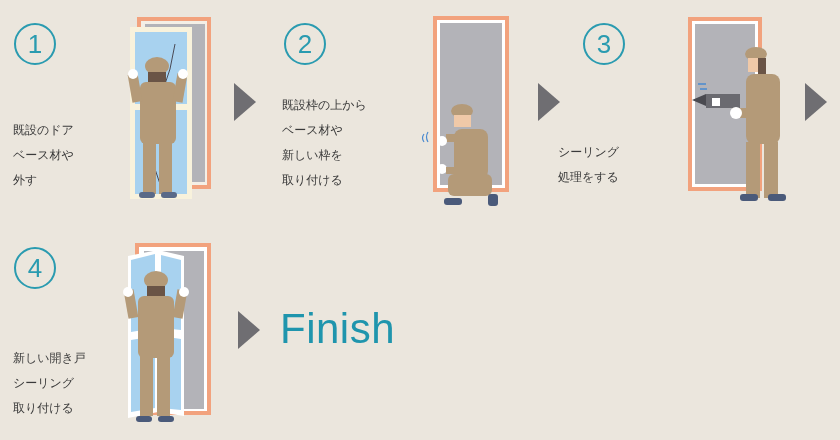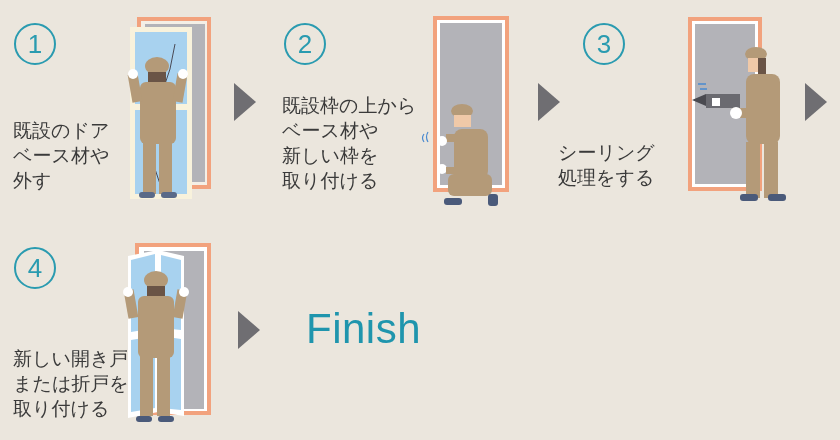--- a/index.html
+++ b/index.html
@@ -11,21 +11,21 @@
     color:#3a3a3a;
   }
   .step-num {
     position:absolute; width:38px; height:38px;
     border:2px solid #2a9bb0; border-radius:50%;
     color:#2a9bb0; font-size:26px; line-height:38px; text-align:center;
     font-family:"Liberation Sans", sans-serif;
     box-sizing:content-box;
   }
   .step-text {
-    position:absolute; font-size:19px; line-height:25px; color:#3a3a3a;
+    position:absolute; font-size:12px; line-height:25px; color:#3a3a3a;
     white-space:pre-line;
   }
   .arrow {
     position:absolute; width:0; height:0;
     border-top:19px solid transparent; border-bottom:19px solid transparent;
     border-left:22px solid #6f6e72;
   }
   .finish {
     position:absolute; color:#1f95ad; font-size:42px;
     font-family:"Liberation Sans", sans-serif; letter-spacing:0.5px;
@@ -108,21 +108,21 @@
   <circle cx="52" cy="99" r="6" fill="#ffffff"></circle>
   <rect x="62" y="128" width="14" height="56" fill="#b49a78"></rect>
   <rect x="80" y="128" width="14" height="56" fill="#b49a78"></rect>
   <rect x="56" y="180" width="18" height="7" rx="3" fill="#4a5a7a"></rect>
   <rect x="84" y="180" width="18" height="7" rx="3" fill="#4a5a7a"></rect>
 </svg>
 <div class="arrow" style="left:805px;top:83px;"></div>
 
 <div class="step-num" style="left:14px;top:247px;">4</div>
 <div class="step-text" style="left:13px;top:346px;">新しい開き戸
-または折戸を
+シーリング
 取り付ける</div>
 <svg class="illus" style="left:120px;top:240px;" width="95" height="185" viewBox="0 0 95 185">
   <rect x="15" y="3" width="76" height="172" fill="#f2a27d"></rect>
   <rect x="19" y="7" width="68" height="164" fill="#ffffff"></rect>
   <rect x="24" y="11" width="60" height="158" fill="#b3b3b8"></rect>
   <polygon points="8,16 38,10 38,172 8,178" fill="#ffffff"></polygon>
   <polygon points="11,20 35,14 35,88 11,92" fill="#a8d2ef"></polygon>
   <polygon points="11,100 35,96 35,168 11,172" fill="#a8d2ef"></polygon>
   <polygon points="38,10 64,16 64,176 38,172" fill="#ffffff"></polygon>
   <polygon points="41,15 61,20 61,90 41,88" fill="#a8d2ef"></polygon>
@@ -134,13 +134,13 @@
   <rect x="6" y="50" width="10" height="28" fill="#b49a78" transform="rotate(-10 11 64)"></rect>
   <rect x="55" y="50" width="10" height="28" fill="#b49a78" transform="rotate(10 60 64)"></rect>
   <circle cx="8" cy="52" r="5" fill="#ffffff"></circle>
   <circle cx="64" cy="52" r="5" fill="#ffffff"></circle>
   <rect x="20" y="116" width="13" height="60" fill="#b49a78"></rect>
   <rect x="37" y="116" width="13" height="60" fill="#b49a78"></rect>
   <rect x="16" y="176" width="16" height="6" rx="3" fill="#4a5a7a"></rect>
   <rect x="38" y="176" width="16" height="6" rx="3" fill="#4a5a7a"></rect>
 </svg>
 <div class="arrow" style="left:238px;top:311px;"></div>
-<div class="finish" style="left:280px;top:305px;margin-left:26px;">Finish</div>
+<div class="finish" style="left:280px;top:305px;">Finish</div>
 
 </body></html>

